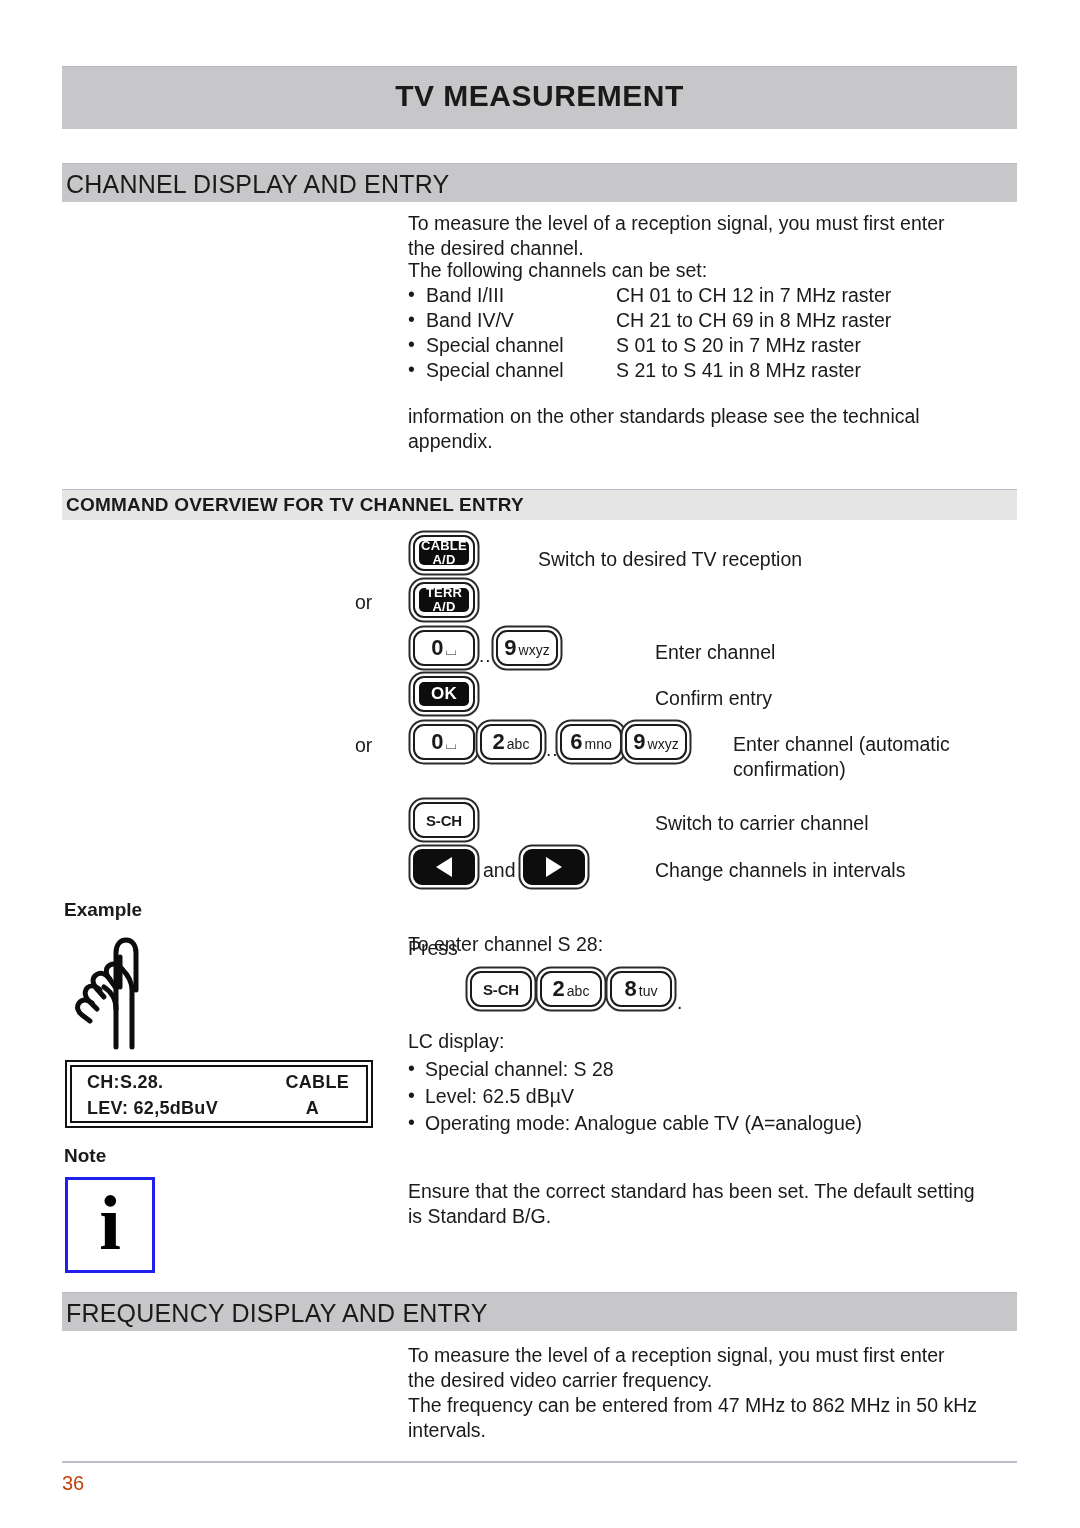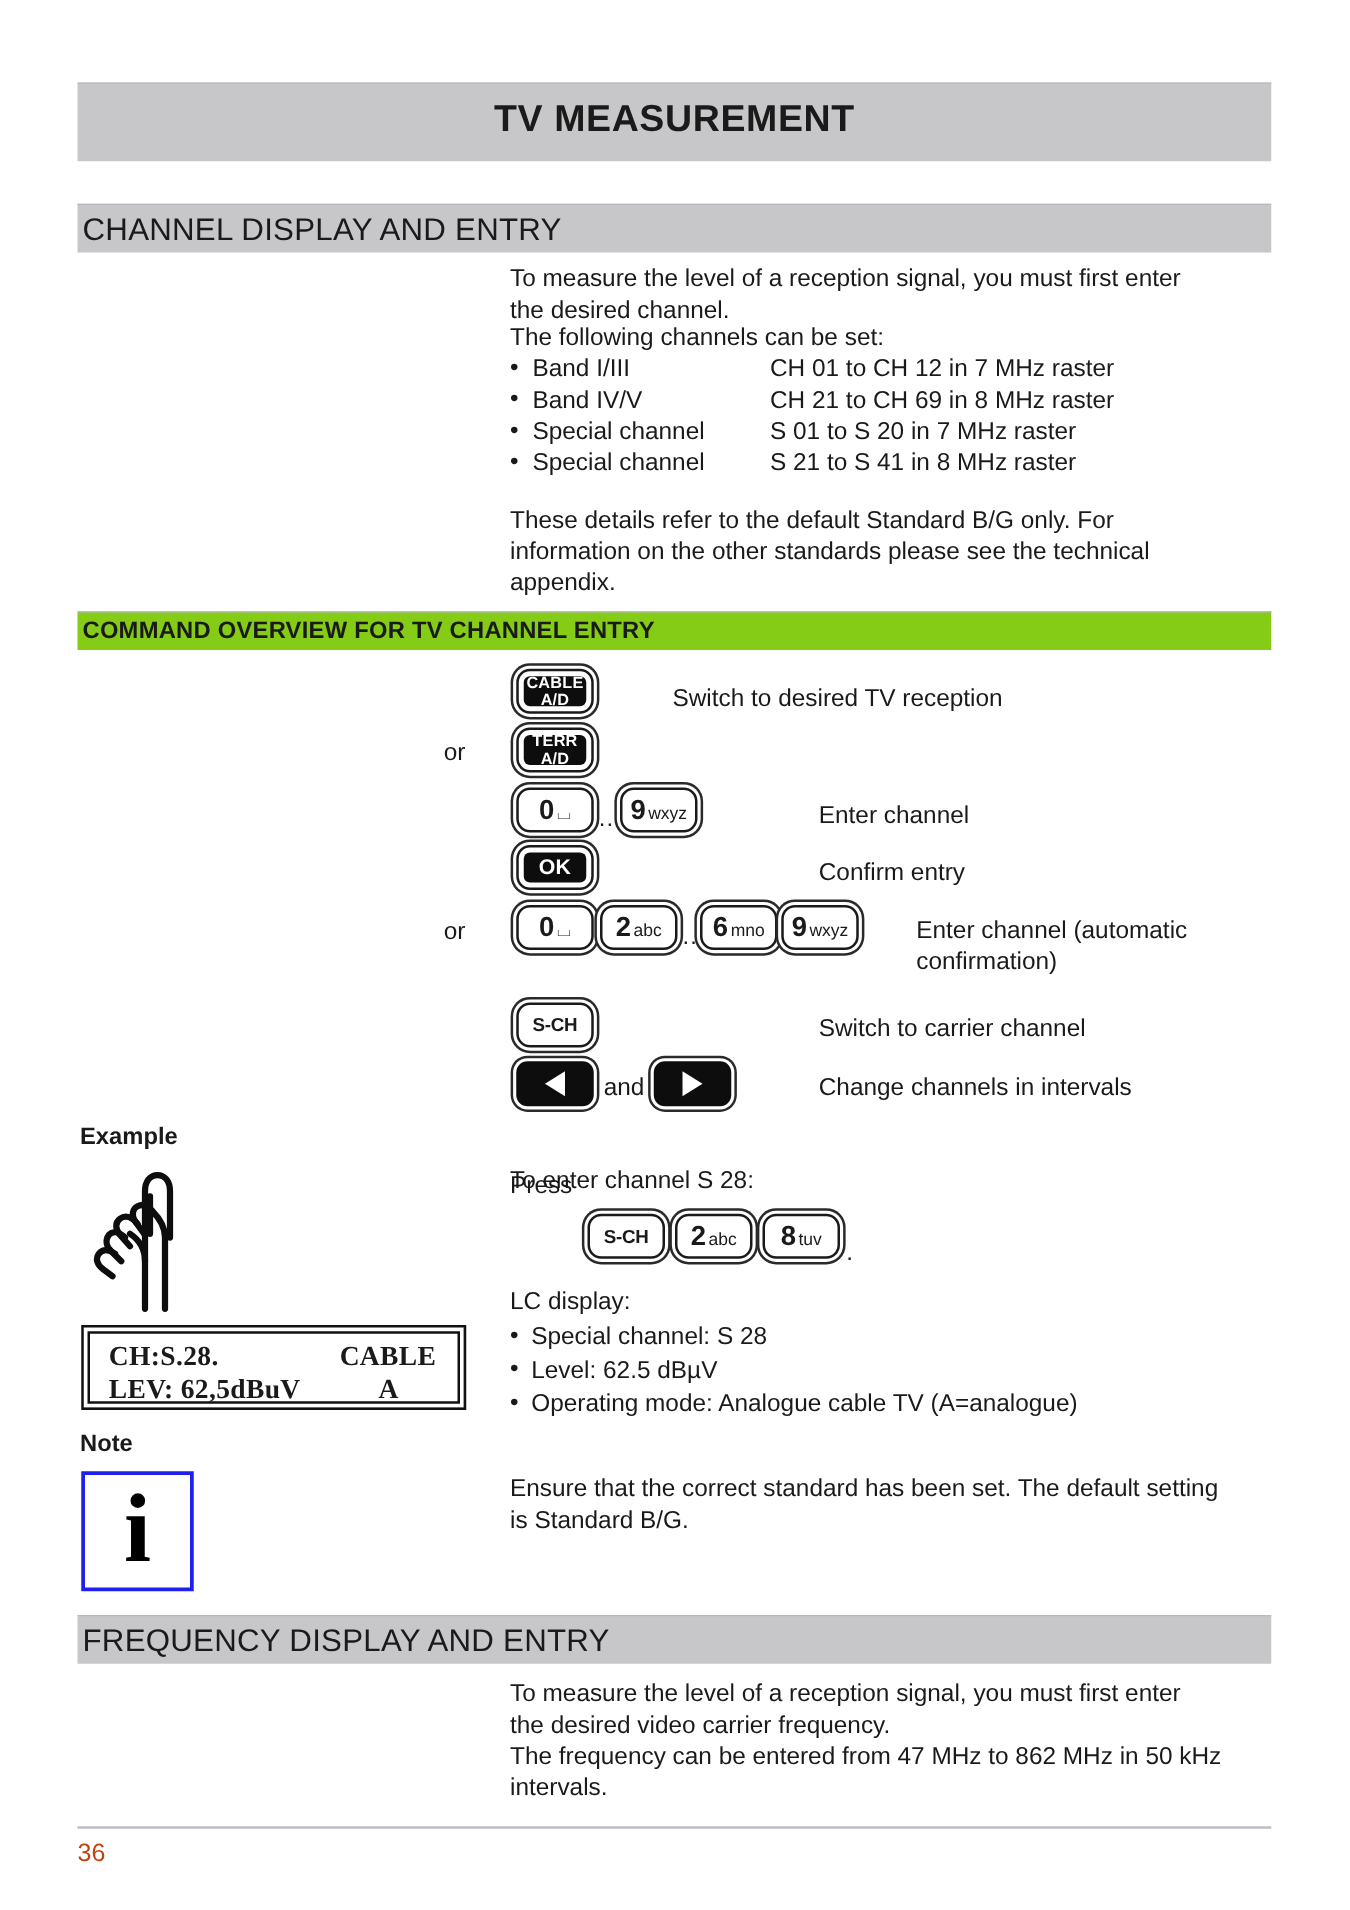--- a/index.html
+++ b/index.html
@@ -55,21 +55,21 @@
     left: 4px;
     top: 6px;
     font-size: 25px;
     font-weight: normal;
     letter-spacing: 0.2px;
   }
   .bar-sub {
     left: 62px;
     width: 955px;
     height: 30px;
-    background: #84cc16;
+    background: #e5e5e5;
   }
   .bar-sub .txt {
     position: absolute;
     left: 4px;
     top: 4px;
     font-size: 19px;
     font-weight: bold;
     letter-spacing: 0.2px;
   }
 
@@ -183,24 +183,23 @@
   
   .lcd {
     position: absolute;
     box-sizing: border-box;
     border: 2px solid #111;
     background: #ffffff;
     box-shadow: inset 0 0 0 3px #ffffff, inset 0 0 0 5px #111;
   }
   .lcd .l {
     position: absolute;
-    font-size: 22px;
+    font-size: 18px;
     font-weight: bold;
     letter-spacing: 0.3px;
-    font-family: Liberation Serif, serif;
   }
 
   
   .infobox {
     position: absolute;
     box-sizing: border-box;
     border: 3px solid #2020ee;
     background: #ffffff;
     display: flex;
     align-items: center;
@@ -265,21 +264,20 @@
       <span class="c2">S 01 to S 20 in 7 MHz raster</span>
     </div>
     <div class="row">
       <span class="bul">•</span>
       <span class="c1">Special channel</span>
       <span class="c2">S 21 to S 41 in 8 MHz raster</span>
     </div>
   </div>
 
   <div class="para just" style="left:408px; top:404px; width:610px;">
-    <div>These details refer to the default Standard B/G only. For</div>
     <div>information on the other standards please see the technical</div>
     <div>appendix.</div>
   </div>
 
   <div class="bar bar-sub" style="top:489px;">
     <div class="txt">COMMAND OVERVIEW FOR TV CHANNEL ENTRY</div>
   </div>
 
   <div class="key dark" style="left:413px; top:535px; width:62px; height:36px;">
     <div class="plate">

